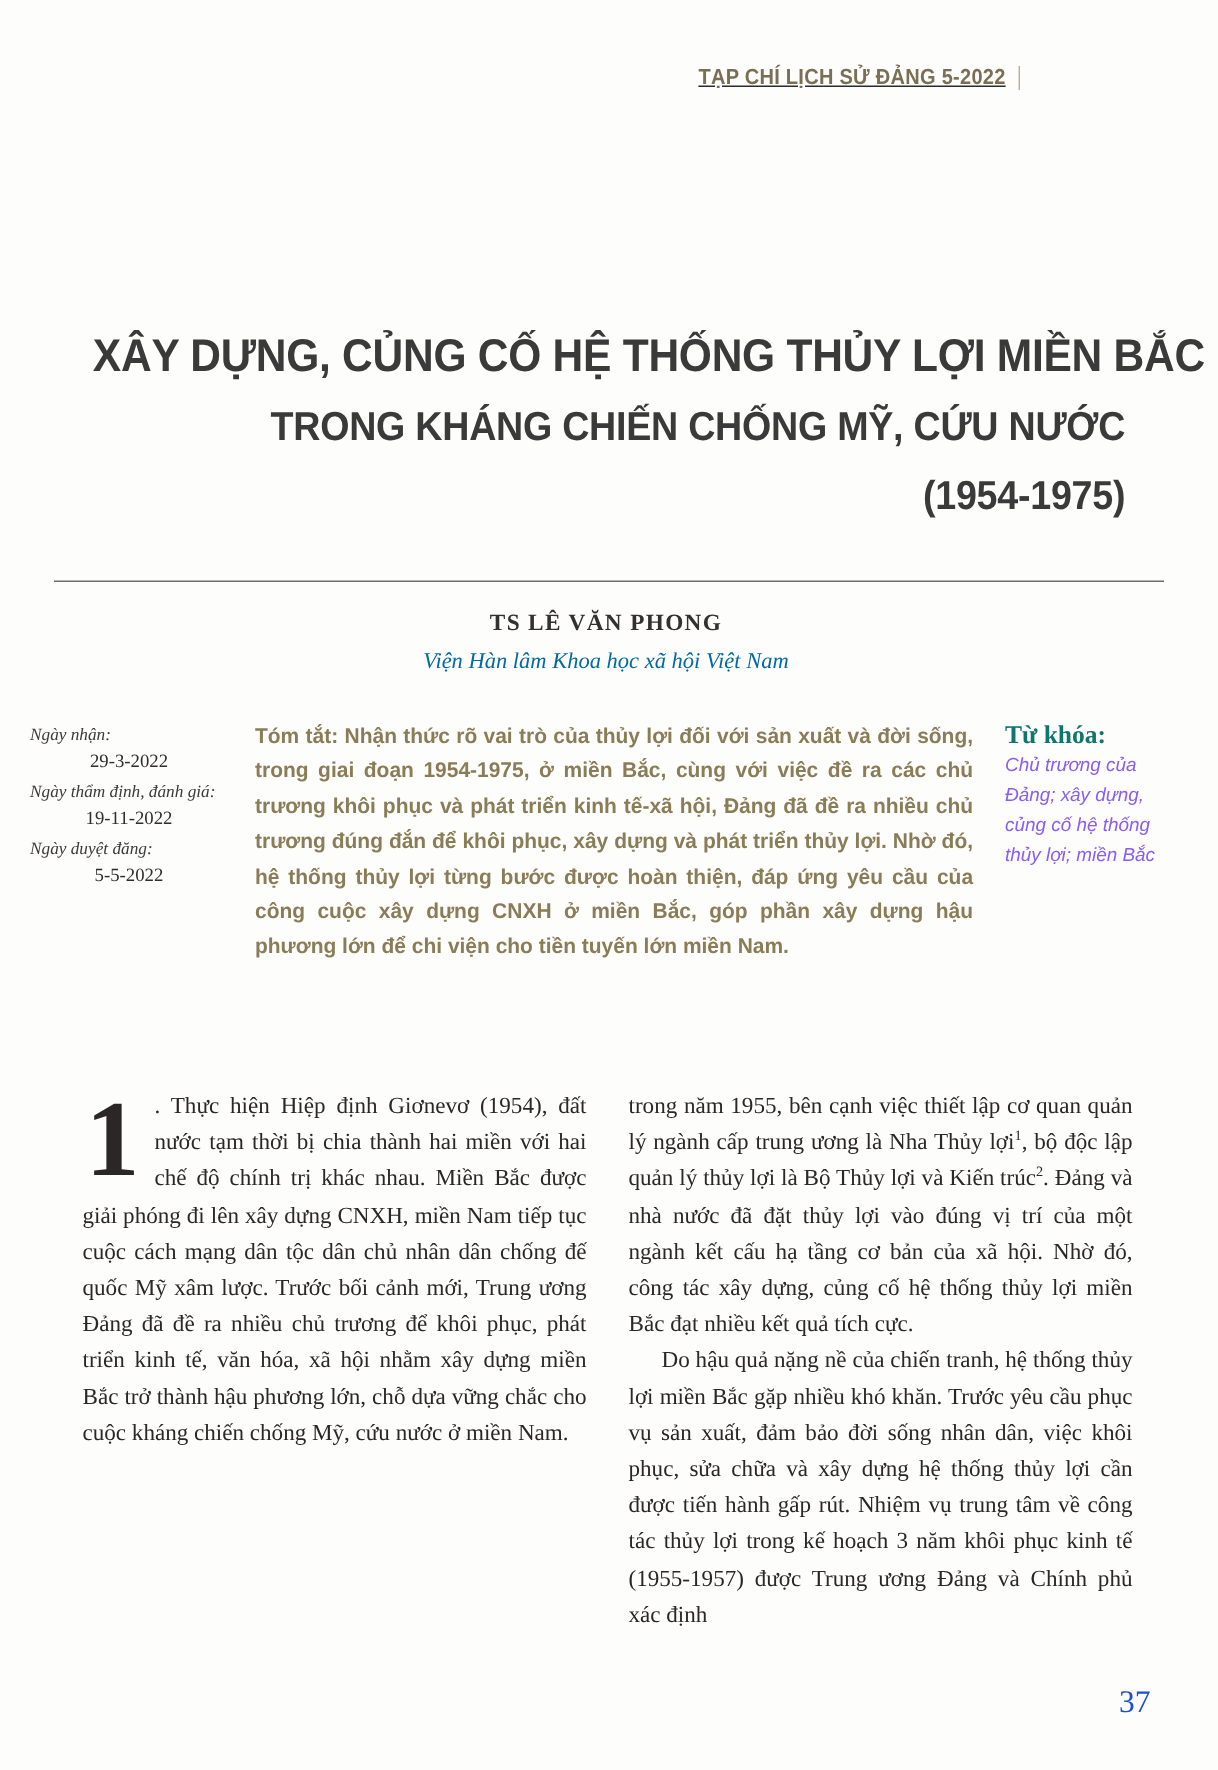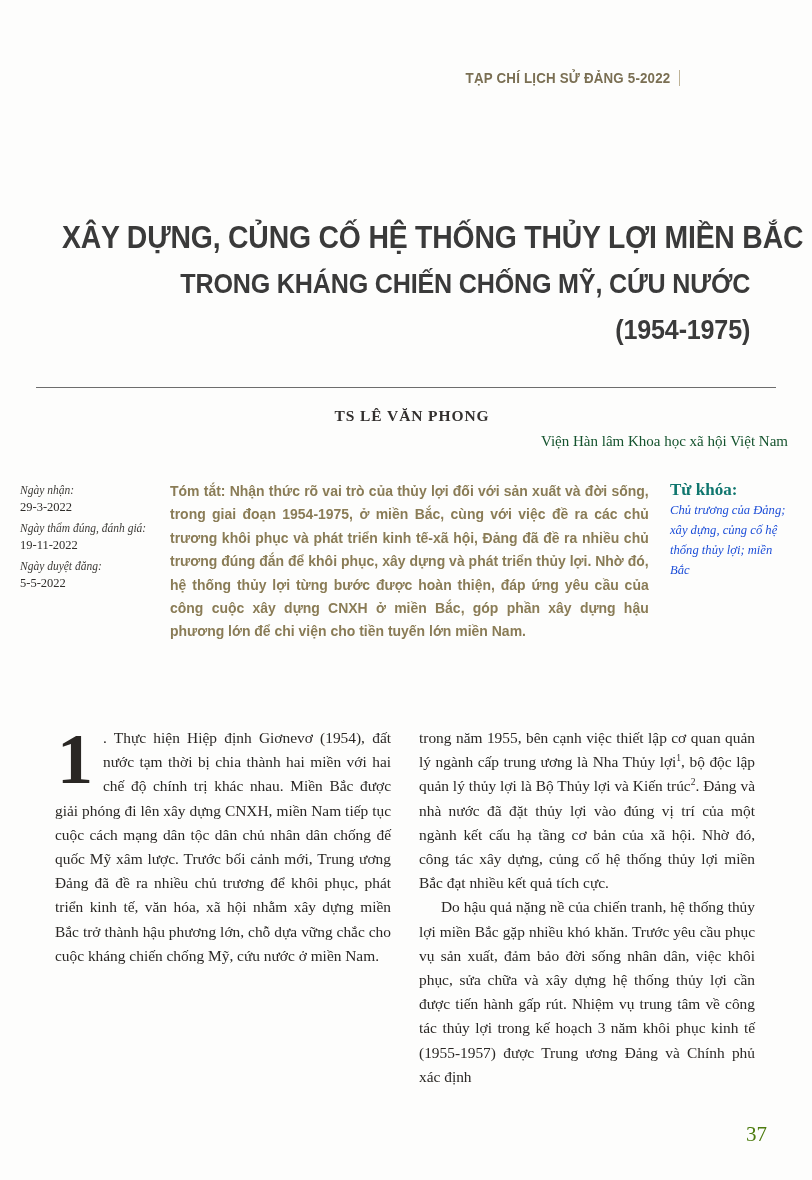--- a/index.html
+++ b/index.html
@@ -20,25 +20,26 @@
     position: absolute;
     inset: 0;
     background: #fdfdfc;
   }
 
   
   .runhead {
     position: absolute;
     left: 0;
     right: 0;
-    top: 50px;
+    top: 34px;
     height: 36px;
     display: flex;
-    align-items: flex-end;
+    align-items: center;
     justify-content: flex-end;
+    text-decoration: underline;
   }
   .runhead-text {
     font-family: "Liberation Sans", sans-serif;
     font-weight: bold;
     font-size: 14.5px;
     letter-spacing: 0.2px;
     color: #7a6f53;
     display: flex;
     align-items: center;
     padding: 0 9px 0 0;
@@ -82,37 +83,37 @@
     right: 36px;
     top: 387px;
     height: 1px;
     background: #6d6d6d;
   }
 
   
   .author-wrap {
     position: absolute;
     left: 36px;
-    right: 24px;
+    right: 40px;
     top: 407px;
     text-align: center;
   }
   .author-name {
     font-family: "Liberation Serif", serif;
     font-weight: bold;
     font-size: 15.5px;
     letter-spacing: 0.9px;
     color: #33302e;
   }
   .author-affil {
     font-family: "Liberation Serif", serif;
+    font-style: italic;
     font-size: 15px;
-    color: #14532d;
+    color: #0369a1;
     margin-top: 8px;
-    text-align: right;
   }
 
   
   .band {
     position: absolute;
     left: 20px;
     right: 22px;
     top: 480px;
     display: flex;
     align-items: flex-start;
@@ -137,20 +138,21 @@
     font-size: 11.5px;
     color: #3c3a36;
     line-height: 16px;
   }
   .dates-value {
     font-family: "Liberation Serif", serif;
     font-size: 12.5px;
     color: #2f2d2a;
     line-height: 19px;
     margin-bottom: 3px;
+    text-align: center;
   }
 
   .abstract {
     font-family: "Liberation Sans", sans-serif;
     font-weight: bold;
     font-size: 14.2px;
     line-height: 23.4px;
     color: #8a7c56;
     text-align: justify;
     transform: scaleX(0.985);
@@ -159,25 +161,25 @@
   .abstract .lead { color: #8a7c56; }
 
   .kw-title {
     font-family: Liberation Serif, serif;
     font-weight: bold;
     font-size: 17px;
     color: #0f766e;
     line-height: 20px;
   }
   .kw-body {
-    font-family: Liberation Serif, serif;
+    font-family: Liberation Sans, sans-serif;
     font-style: italic;
     font-size: 12.6px;
     line-height: 20px;
-    color: #1d4ed8;
+    color: #8b5cf6;
   }
 
   
   .columns {
     position: absolute;
     left: 55px;
     right: 45px;
     top: 726px;
     display: flex;
     gap: 28px;
@@ -217,21 +219,21 @@
     line-height: 0;
   }
 
   
   .folio {
     position: absolute;
     right: 45px;
     bottom: 33px;
     font-family: "Liberation Serif", serif;
     font-size: 21px;
-    color: #4d7c0f;
+    color: #1d4ed8;
   }
 </style>
 </head>
 <body>
 
 <div class="page">
 
   <div class="runhead">
     <div class="runhead-text">TẠP CHÍ LỊCH SỬ ĐẢNG 5-2022</div>
     <div class="runhead-block"></div>
@@ -248,21 +250,21 @@
   <div class="author-wrap">
     <div class="author-name">TS LÊ VĂN PHONG</div>
     <div class="author-affil">Viện Hàn lâm Khoa học xã hội Việt Nam</div>
   </div>
 
   <div class="band">
 
     <div class="band-left">
       <div class="dates-label">Ngày nhận:</div>
       <div class="dates-value">29-3-2022</div>
-      <div class="dates-label">Ngày thẩm đúng, đánh giá:</div>
+      <div class="dates-label">Ngày thẩm định, đánh giá:</div>
       <div class="dates-value">19-11-2022</div>
       <div class="dates-label">Ngày duyệt đăng:</div>
       <div class="dates-value">5-5-2022</div>
     </div>
 
     <div class="band-mid">
       <div class="abstract"><span class="lead">Tóm tắt:</span><span> Nhận thức rõ vai trò của thủy lợi đối với sản xuất và đời sống, trong giai đoạn 1954-1975, ở miền Bắc, cùng với việc đề ra các chủ trương khôi phục và phát triển kinh tế-xã hội, Đảng đã đề ra nhiều chủ trương đúng đắn để khôi phục, xây dựng và phát triển thủy lợi. Nhờ đó, hệ thống thủy lợi từng bước được hoàn thiện, đáp ứng yêu cầu của công cuộc xây dựng CNXH ở miền Bắc, góp phần xây dựng hậu phương lớn để chi viện cho tiền tuyến lớn miền Nam.</span></div>
     </div>
 
     <div class="band-right">

